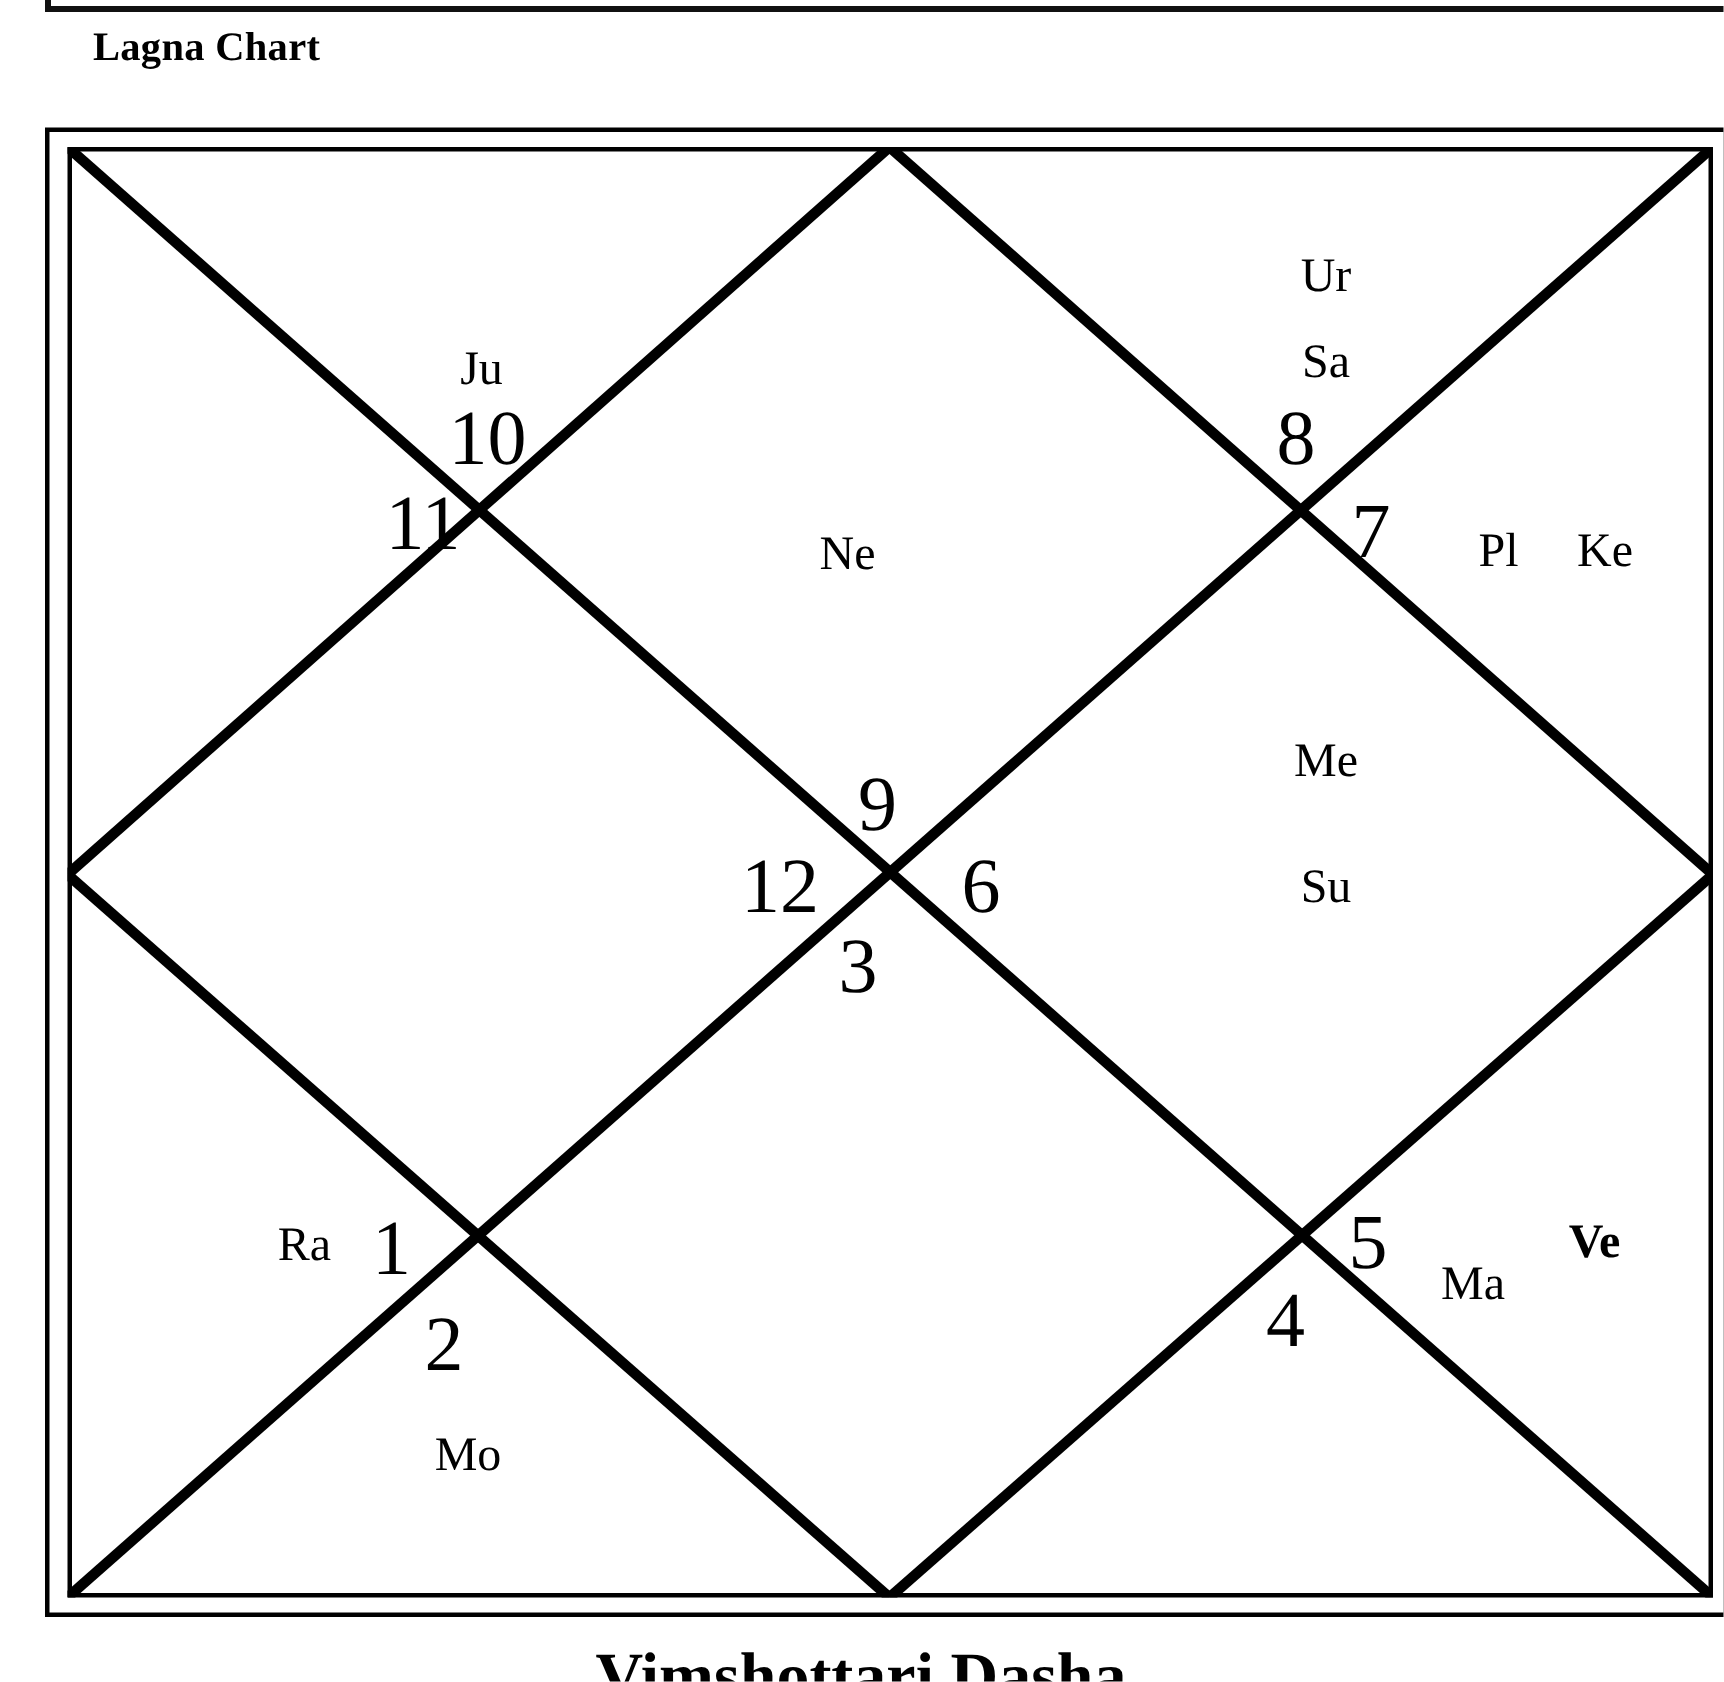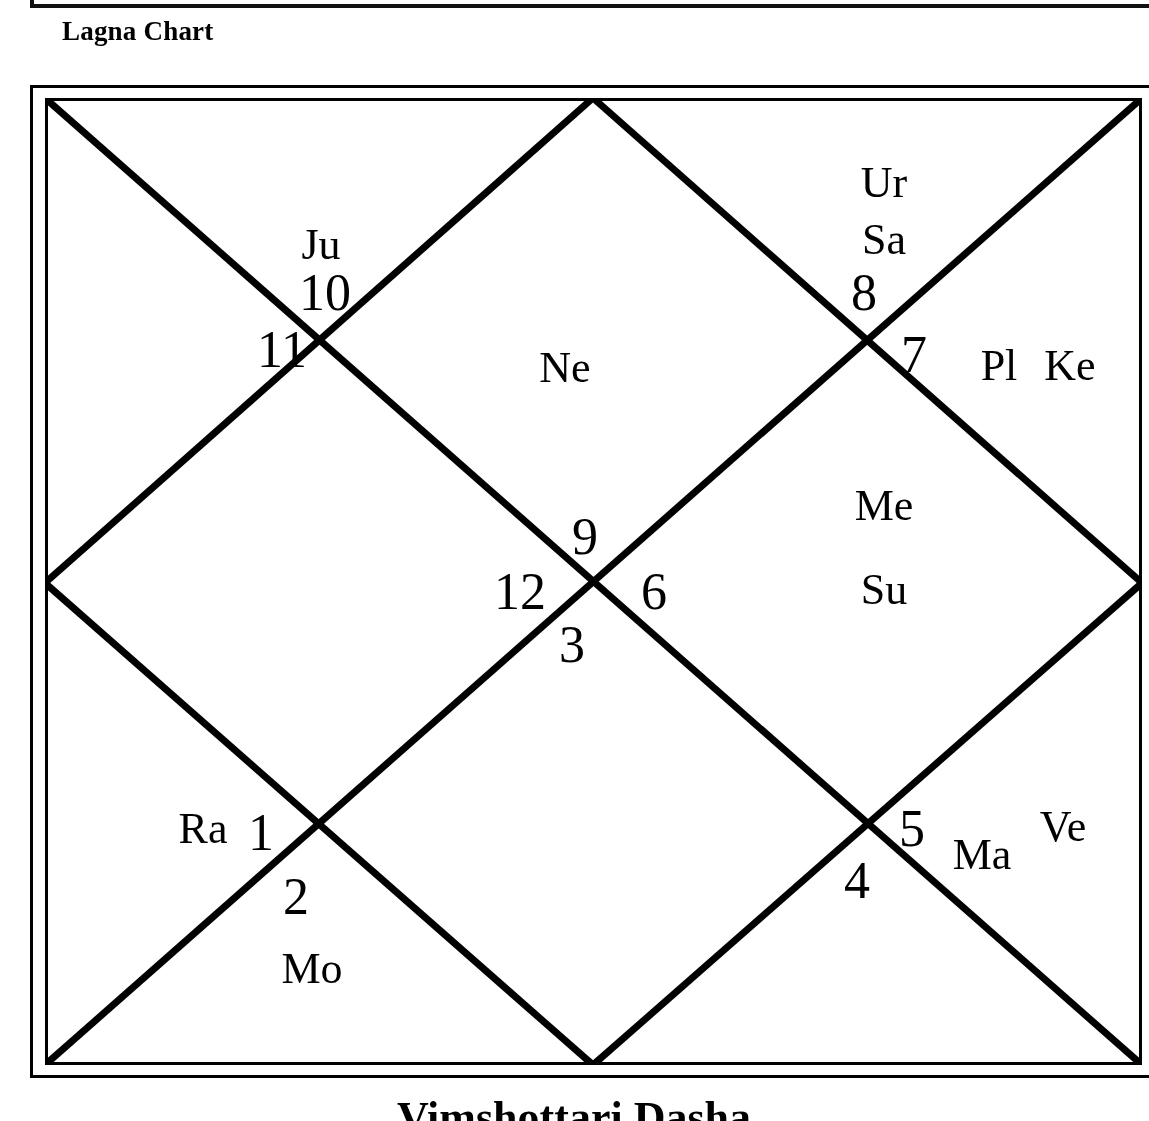--- a/index.html
+++ b/index.html
@@ -77,21 +77,21 @@
   
   #chart-labels { position: absolute; left: 0; top: 0; width: 1149px; height: 1121px; }
   .lbl {
     position: absolute;
     font-size: 40px;
     line-height: 1;
     white-space: nowrap;
     transform: translate(-50%, -50%);
   }
   .house-num { font-size: 52px; }
-  .planet { font-size: 44px; }
+  .planet { font-size: 32px; }
 
   
   #bottom-title {
     position: absolute;
     left: 574px;
     top: 1096px;
     transform: translateX(-50%);
     font-size: 44px;
     font-weight: bold;
     white-space: nowrap;
@@ -144,17 +144,17 @@
   <span class="lbl planet" style="left:999px; top:366px;">Pl</span>
   <span class="lbl planet" style="left:1070px; top:366px;text-align:right;">Ke</span>
 
   <span class="lbl planet" style="left:884px; top:506px;">Me</span>
   <span class="lbl planet" style="left:884px; top:590px;">Su</span>
 
   <span class="lbl planet" style="left:203px; top:829px;">Ra</span>
   <span class="lbl planet" style="left:312px; top:969px;">Mo</span>
 
   <span class="lbl planet" style="left:982px; top:827px;margin-top:28px;">Ma</span>
-  <span class="lbl planet" style="left:1063px; top:827px;">Ve</span>
+  <span class="lbl planet" style="left:1063px; top:827px;font-weight:bold;">Ve</span>
 
 </div>
 
 <div id="bottom-title">Vimshottari Dasha</div>
 
 </body></html>

